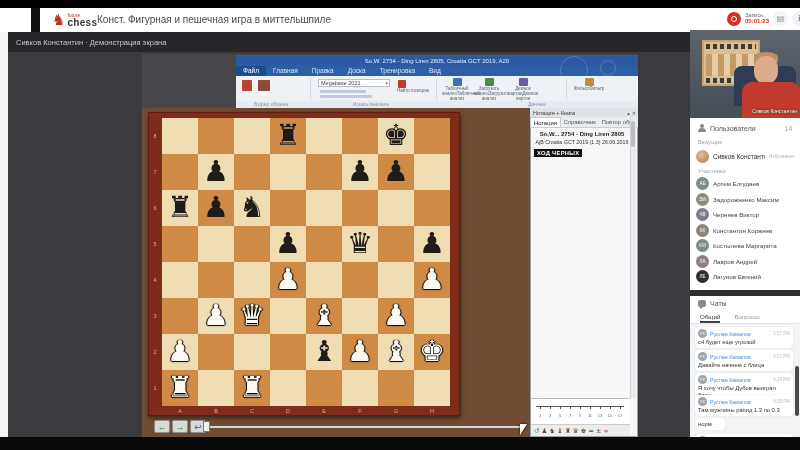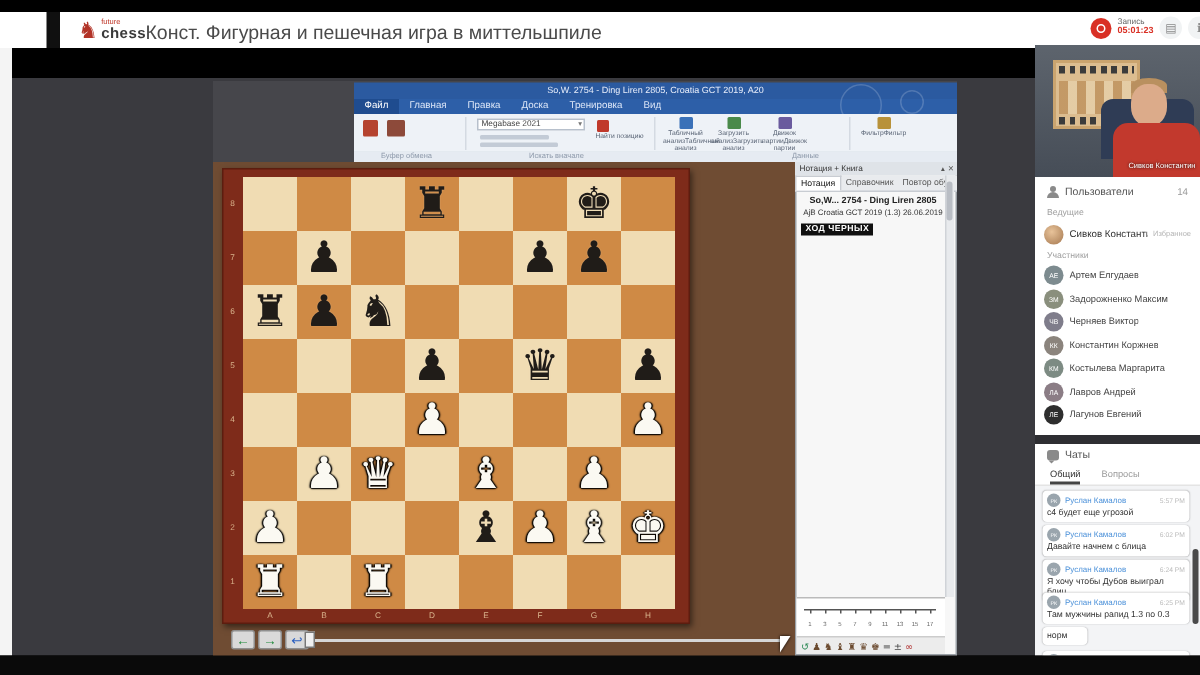--- a/index.html
+++ b/index.html
@@ -8,21 +8,21 @@
   .abs{position:absolute;}
 
   
   .topbar{left:0;top:8px;width:800px;height:24px;background:#fff;}
   .topnotch{left:31px;top:8px;width:9px;height:24px;background:#101010;}
   .logo{left:52px;top:11px;height:18px;display:flex;align-items:center;gap:2px;}
   .logo .kn{font-family:"DejaVu Sans",sans-serif;font-size:15px;color:#b23327;line-height:16px;}
   .logo .stack{display:flex;flex-direction:column;line-height:1;}
   .logo .top{font-size:5px;color:#c0392b;}
   .logo .brand{font-size:10px;font-weight:bold;color:#3a3a3a;letter-spacing:.3px;}
-  .lesson-title{left:97px;top:14px;font-size:13px;color:#4a4a4a;}
+  .lesson-title{left:97px;top:14px;font-size:10px;color:#4a4a4a;}
   .recwrap{left:727px;top:11px;display:flex;align-items:center;gap:4px;}
   .recdot{width:14px;height:14px;border-radius:50%;background:#d93025;position:relative;}
   .recdot:after{content:"";position:absolute;left:4px;top:4px;width:6px;height:6px;border-radius:50%;
                 border:1.5px solid #fff;box-sizing:border-box;}
   .rectext{display:flex;flex-direction:column;line-height:1.1;}
   .rectext .l1{font-size:5.5px;color:#666;}
   .rectext .l2{font-size:6px;color:#d93025;font-weight:bold;}
   .circbtn{width:15px;height:15px;border-radius:50%;background:#f1f3f4;color:#8a8a8a;
            font-size:8px;display:flex;align-items:center;justify-content:center;}
 
@@ -170,20 +170,23 @@
   <div class="abs recwrap">
     <span class="recdot"></span>
     <span class="rectext">
       <span class="l1">Запись</span>
       <span class="l2">05:01:23</span>
     </span>
     <span class="circbtn">▤</span>
     <span class="circbtn">ℹ</span>
   </div>
 
+  <div class="abs subbar">
+    <span>Сивков Константин · Демонстрация экрана</span>
+  </div>
   <div class="abs leftstrip"></div>
   <div class="abs mainbg"></div>
   <div class="abs screenbg"></div>
 
   <div class="abs cb-title">So,W. 2754 - Ding Liren 2805, Croatia GCT 2019, A20</div>
   <div class="abs cb-tabs" id="ribbonTabs">
       <span class="rtab first">Файл</span>
       <span class="rtab">Главная</span>
       <span class="rtab">Правка</span>
       <span class="rtab">Доска</span>

